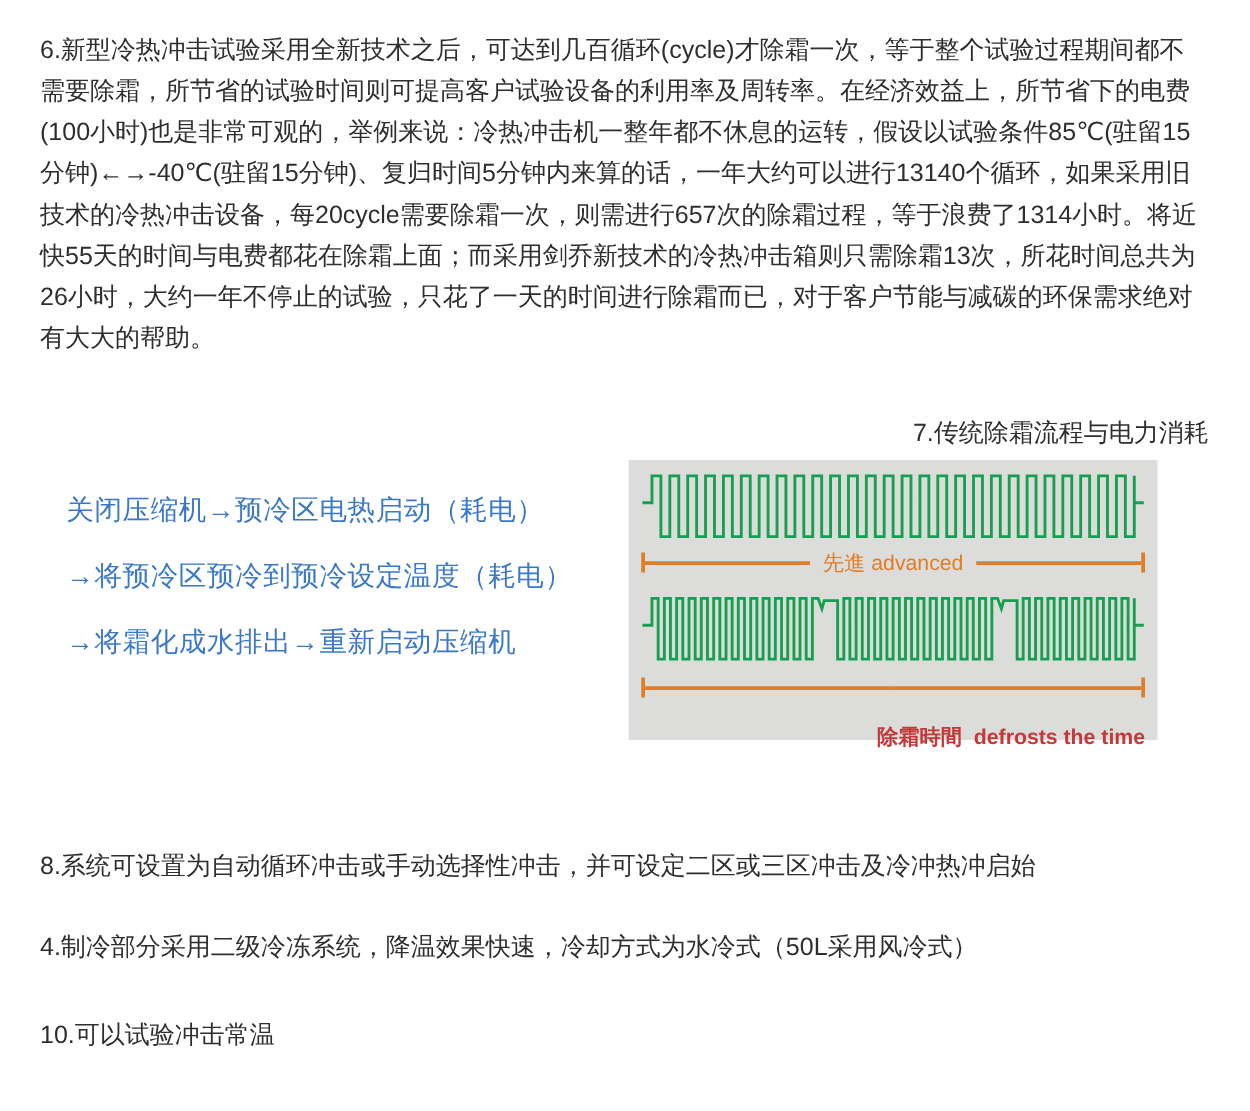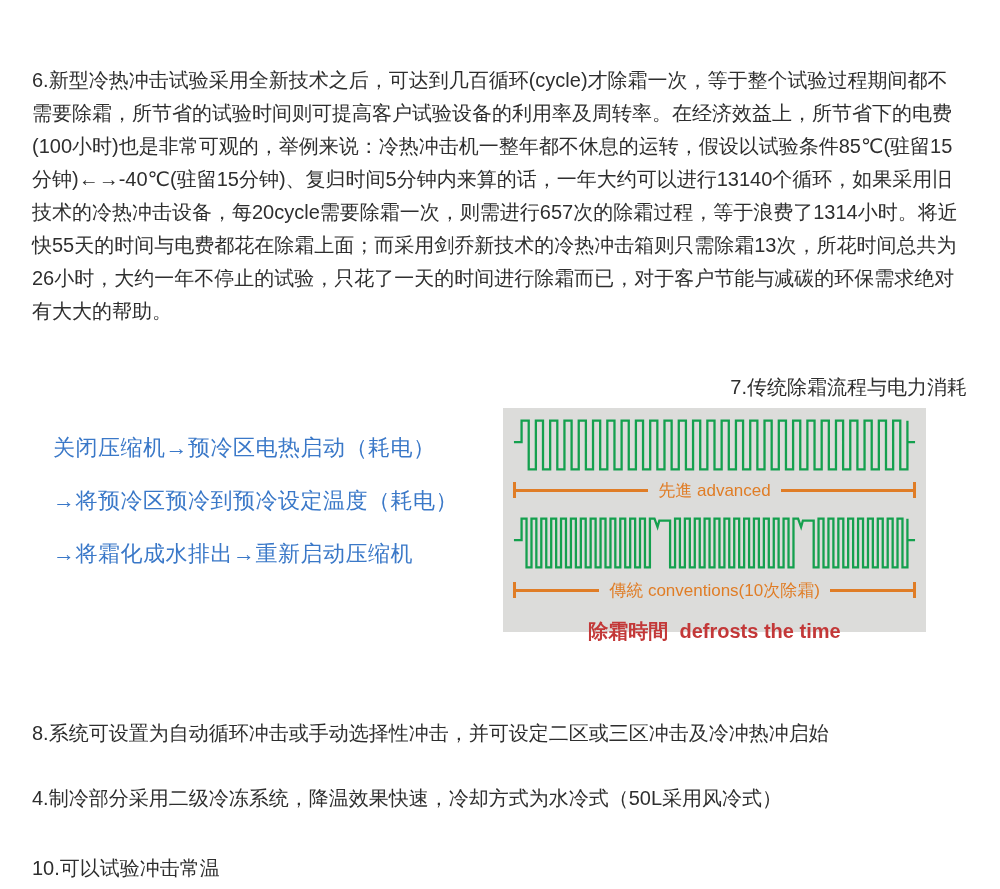--- a/index.html
+++ b/index.html
@@ -2,21 +2,21 @@
 <html style="--text-color: #2e2e2e; --step-blue: #3a78c8; --fig-bg: #dcdcda; --dim-orange: #e07d26; --caption-red: #c33838;"><head>
 <meta charset="utf-8">
 <style>
   * { margin:0; padding:0; box-sizing:border-box; }
   html,body { background:#ffffff; }
   body {
     width:1000px; height:889px; overflow:hidden;
     font-family:"Liberation Sans","DejaVu Sans",sans-serif;
     color:var(--text-color,#2e2e2e);
   }
-  .page { padding:64px 33px 0 32px; }
+  .page { padding:24px 33px 0 32px; }
   .body-text { font-size:20px; line-height:33px; text-align:left; }
   .heading { margin-top:43px;text-align:right; }
   .row { display:flex; margin-top:4px; }
   .steps { width:471px; padding:25px 0 0 21px; }
   .step {
     font-size:22px; font-weight:normal; line-height:30px; margin-bottom:23px;
     color:var(--step-blue,#3a78c8); letter-spacing:0.5px;
   }
   .figure {
     width:423px; height:224px; background:var(--fig-bg,#dcdcda);
@@ -27,21 +27,21 @@
   .dim {
     display:flex; align-items:center; height:20px; flex:none;
     color:var(--dim-orange,#e07d26); font-size:17px;
   }
   .dim1 { margin-top:6px; }
   .dim2 { margin-top:8px; }
   .tick { width:3px; height:16px; background:var(--dim-orange,#e07d26); flex:none; }
   .dline { flex:1; height:3px; background:var(--dim-orange,#e07d26); }
   .dlabel { padding:0 10px; white-space:nowrap; }
   .caption {
-    margin-top:18px; text-align:center; font-size:20px; font-weight:bold;
+    margin-top:18px; text-align:right; font-size:17px; font-weight:bold;
     color:var(--caption-red,#c33838); white-space:pre-wrap; flex:none;
   }
   .p8 { margin-top:85px; }
   .p9 { margin-top:32px; }
   .p10 { margin-top:37px; }
 </style>
 </head>
 <body>
 
 <div class="page">
@@ -72,21 +72,20 @@
         <span class="tick"></span>
       </div>
 
       <svg id="wave-conventional" class="wave wave2" xmlns="http://www.w3.org/2000/svg" preserveAspectRatio="none" viewBox="0 0 423 62">
           <path d="M1 28 H9 V5 H14.2 V57 H19.4 V5 H24.5 V57 H29.7 V5 H34.9 V57 H40.1 V5 H45.3 V57 H50.4 V5 H55.6 V57 H60.8 V5 H66.0 V57 H71.2 V5 H76.3 V57 H81.5 V5 H86.7 V57 H91.9 V5 H97.1 V57 H102.3 V5 H107.4 V57 H112.6 V5 H117.8 V57 H123.0 V5 H128.2 V57 H133.3 V5 H138.5 V57 H143.7 V5 H148.5 L151.7 14 L153.6 7 H159.7 H164.9 V57 H170.1 V5 H175.2 V57 H180.4 V5 H185.6 V57 H190.8 V5 H196.0 V57 H201.1 V5 H206.3 V57 H211.5 V5 H216.7 V57 H221.9 V5 H227.0 V57 H232.2 V5 H237.4 V57 H242.6 V5 H247.8 V57 H252.9 V5 H258.1 V57 H263.3 V5 H268.5 V57 H273.7 V5 H278.8 V57 H284.0 V5 H289.2 V57 H294.4 V5 H299.2 L302.4 14 L304.3 7 H310.4 H315.6 V57 H320.7 V5 H325.9 V57 H331.1 V5 H336.3 V57 H341.5 V5 H346.7 V57 H351.8 V5 H357.0 V57 H362.2 V5 H367.4 V57 H372.6 V5 H377.7 V57 H382.9 V5 H388.1 V57 H393.3 V5 H398.5 V57 H403.6 V5 H408.8 V57 H414.0 V5 V28 H422" fill="none" stroke="#14a04e" stroke-width="2.4"></path>
         </svg>
 
       <div class="dim dim2">
         <span class="tick"></span>
         <span class="dline"></span>
-        <span class="dlabel">傳統 conventions(10次除霜)</span>
         <span class="dline"></span>
         <span class="tick"></span>
       </div>
 
       <div class="caption">除霜時間  defrosts the time</div>
     </div>
   </div>
 
   <p class="body-text p8">8.系统可设置为自动循环冲击或手动选择性冲击，并可设定二区或三区冲击及冷冲热冲启始</p>
 

